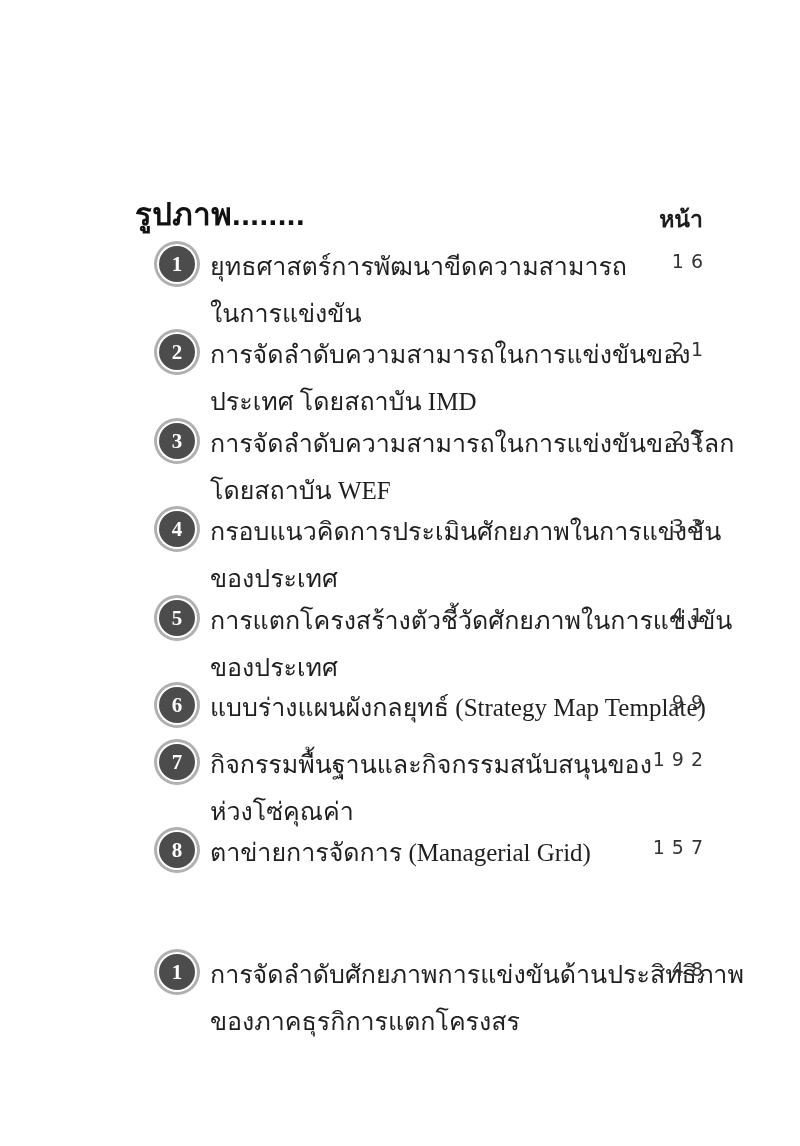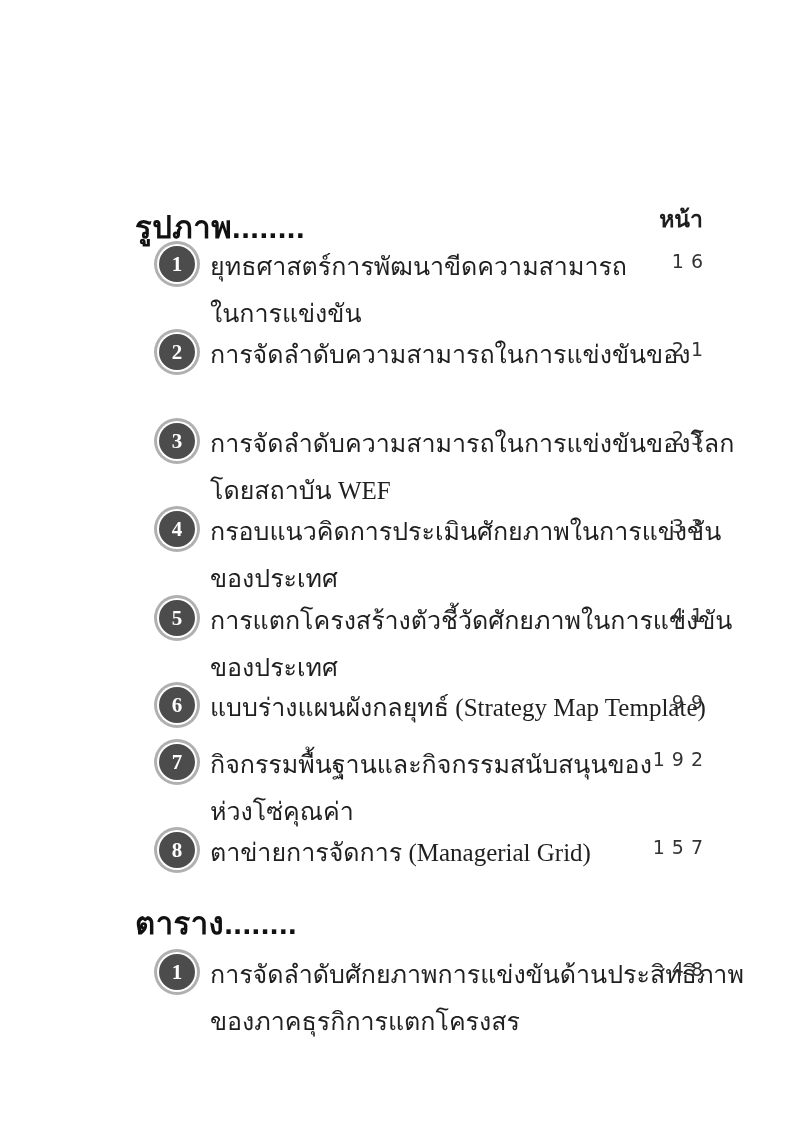--- a/index.html
+++ b/index.html
@@ -33,21 +33,21 @@
   }
   .section-heading{
     position:absolute;
     left:135px;
     font-family:"Liberation Sans", sans-serif;
     font-weight:700;
     font-size:31px;
     color:#111111;
     letter-spacing:0.5px;
   }
-  .heading-figures{ top:202px; }
+  .heading-figures{ top:189px; }
   .heading-tables{ top:898px; }
   .row{
     position:absolute;
     left:155px;
     width:548px;
     height:100px;
   }
   .badge{
     position:absolute;
     left:4px;top:3px;
@@ -115,20 +115,21 @@
     </div>
     <div class="page-num">16</div>
   </div>
 
   <div class="row fig-1">
     <span class="badge">
         <span class="badge-num">2</span>
       </span>
     <div class="item-text">
       <div>การจัดลำดับความสามารถในการแข่งขันของ</div>
+      <div>ประเทศ โดยสถาบัน IMD</div>
     </div>
     <div class="page-num">21</div>
   </div>
 
   <div class="row fig-2">
     <span class="badge">
         <span class="badge-num">3</span>
       </span>
     <div class="item-text">
       <div>การจัดลำดับความสามารถในการแข่งขันของโลก</div>
@@ -185,21 +186,20 @@
     <span class="badge">
         <span class="badge-num">8</span>
       </span>
     <div class="item-text">
       <div>ตาข่ายการจัดการ (Managerial Grid)</div>
       <div></div>
     </div>
     <div class="page-num">157</div>
   </div>
 
-  <div class="section-heading heading-tables">ตาราง........</div>
 
   <div class="row tab-0">
     <span class="badge">
         <span class="badge-num">1</span>
       </span>
     <div class="item-text">
       <div>การจัดลำดับศักยภาพการแข่งขันด้านประสิทธิภาพ</div>
       <div>ของภาคธุรกิการแตกโครงสร</div>
     </div>
     <div class="page-num">48</div>

